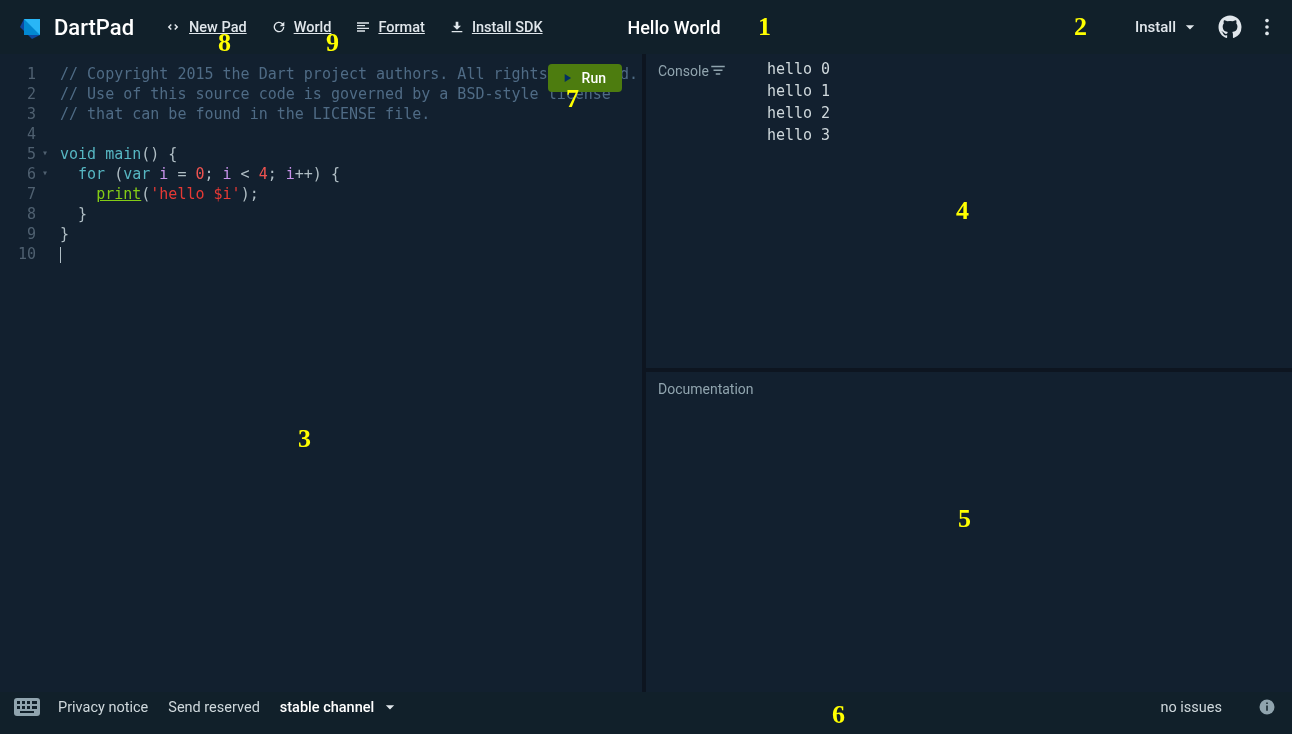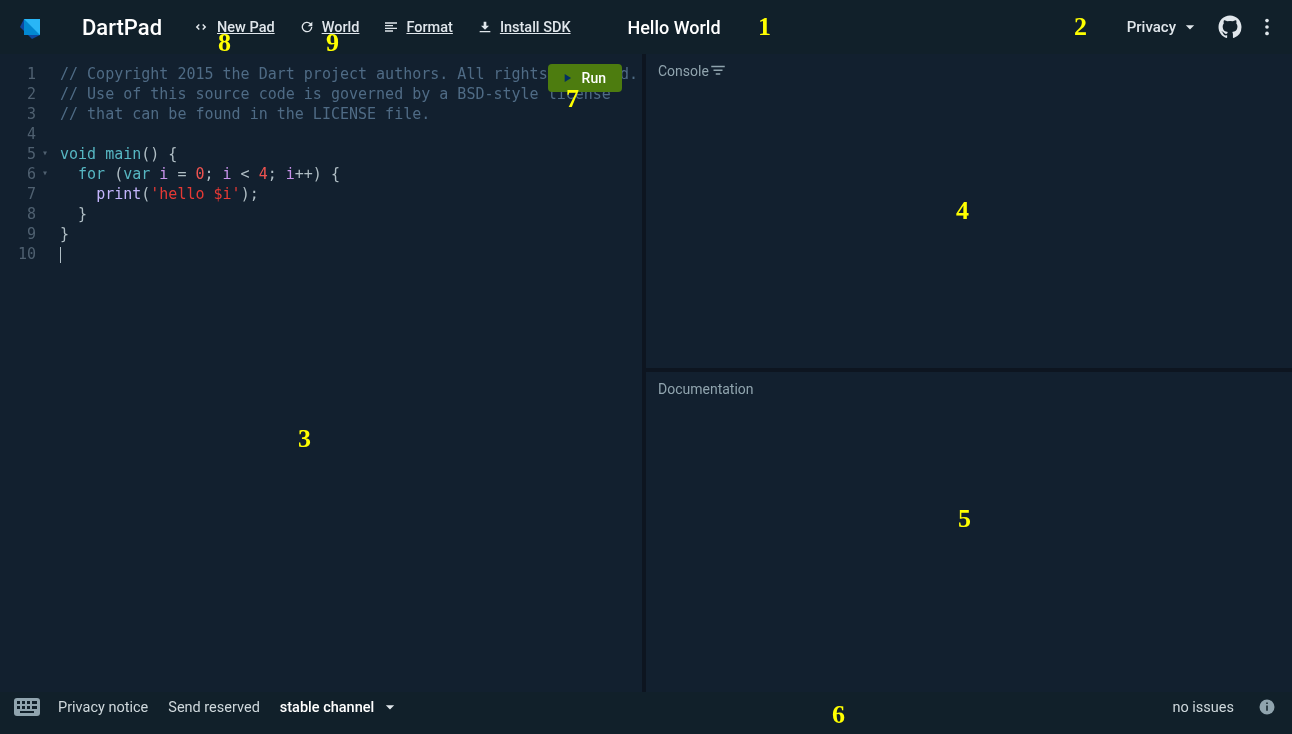--- a/index.html
+++ b/index.html
@@ -2,21 +2,21 @@
 <html><head>
 <meta charset="utf-8">
 <style>
   * { box-sizing: border-box; margin: 0; padding: 0; }
   html, body { width: 1292px; height: 734px; overflow: hidden; font-family: -apple-system, BlinkMacSystemFont, "Segoe UI", Roboto, Helvetica, Arial, sans-serif; background: #0d1520; color: #b0bec5; }
   .app { display: flex; flex-direction: column; width: 100%; height: 100%; }
 
   
   .topbar { display: flex; align-items: center; height: 54px; background: #11202a; padding: 0 14px 0 20px; position: relative; }
   .logo { width: 24px; height: 24px; margin-right: 10px; }
-  .app-name { color: #ffffff; font-size: 22px; font-weight: 500; margin-right: 30px; margin-left: 28px; }
+  .app-name { color: #ffffff; font-size: 22px; font-weight: 500; margin-right: 30px; }
   .tb-btn { display: flex; align-items: center; color: #e0e6eb; font-size: 14.5px; font-weight: 500; margin-right: 24px; cursor: pointer; text-decoration: underline; }
   .tb-btn svg { margin-right: 7px; }
   .topbar-right { display: flex; align-items: center; margin-left: auto; }
   .title-lbl { position: absolute; left: 50%; transform: translateX(-50%); color: #ffffff; font-size: 18px; font-weight: 500; margin-left: 28px; }
   .samples { display: flex; align-items: center; color: #e0e6eb; font-size: 15px; font-weight: 500; cursor: pointer; margin-right: 18px; }
   .gh { margin-right: 14px; cursor: pointer; }
   .more { cursor: pointer; }
 
   
   .workspace { flex: 1; display: flex; background: #12202f; }
@@ -29,21 +29,21 @@
   .gutter .ln { height: 20px; position: relative; }
   .gutter .fold::after { content: "▾"; position: absolute; right: -12px; top: -1px; color: #4f6070; font-size: 10px; }
   .codelines { padding-left: 18px; white-space: pre; }
   .codelines .cl { height: 20px; }
   .tok-c  { color: #4f6b85; }   
   .tok-k  { color: #56b6c2; }
   .tok-fn { color: #56b6c2; }   
   .tok-id { color: #c792ea; }   
   .tok-n  { color: #ef5350; }   
   .tok-p  { color: #b0bec5; }   
-  .tok-call{ color: #c4b5fd; }  
+  .tok-call{ color: #84cc16; text-decoration: underline; }  
   .tok-s  { color: #e53935; }   
   .cursor { display: inline-block; width: 1px; height: 16px; background: #b0bec5; vertical-align: middle; }
 
   .run-btn { position: absolute; top: 10px; right: 20px; background: #4d7c0f; color: #ffffff; font-size: 14px; font-weight: 500; padding: 6px 16px 6px 12px; border-radius: 4px; display: flex; align-items: center; cursor: pointer; }
   .run-btn svg { margin-right: 8px; }
 
   
   .panel { display: flex; }
   .panel.console { flex: 1; border-bottom: 4px solid #0d1520; min-height: 318px; max-height: 318px; }
   .panel.docs { flex: 1; }
@@ -51,21 +51,21 @@
   .panel-head .spacer { flex: 1; }
   .panel-head .icon-btn { cursor: pointer; }
   .panel-body { padding: 4px 12px 0 28px; font-family: "Menlo","Consolas",monospace; font-size: 15px; line-height: 22px; color: #cfd8dc; white-space: pre; }
 
   
   .footer { display: flex; align-items: center; height: 42px; background: #11202a; padding: 0 16px 12px 14px; font-size: 14.5px; color: #b0bec5; }
   .footer .kbd-ic { margin-right: 18px; cursor: pointer; }
   .footer .flink { margin-right: 20px; cursor: pointer; color: #cfd8dc; }
   .footer .channel { display: flex; align-items: center; color: #ffffff; font-weight: 500; cursor: pointer; }
   .footer .right { margin-left: auto; display: flex; align-items: center; }
-  .footer .issues { margin-right: 24px; color: #cfd8dc; cursor: pointer; }
+  .footer .issues { margin-right: 36px; color: #cfd8dc; cursor: pointer; }
   .footer .sdk { margin-right: 12px; color: #cfd8dc; }
   .footer .info-ic { cursor: pointer; }
 
   
   .ann { position: absolute; color: #ffff00; font-family: "Times New Roman", serif; font-size: 26px; font-weight: 700; pointer-events: none; }
 </style>
 </head>
 <body>
 
 <div class="app" style="position:relative;">
@@ -100,21 +100,21 @@
       <svg width="16" height="16" viewBox="0 0 24 24">
           <path fill="#e0e6eb" d="M12 16l-6-6h4V4h4v6h4l-6 6zm-8 2h16v2H4v-2z"></path>
         </svg>
       <span>Install SDK</span>
     </div>
 
     <div class="title-lbl">Hello World</div>
 
     <div class="topbar-right">
       <div class="samples">
-        <span>Privacy</span>
+        <span>Install</span>
         <svg width="20" height="20" viewBox="0 0 24 24" style="margin-left:4px">
             <path fill="#e0e6eb" d="M7 10l5 5 5-5H7z"></path>
           </svg>
       </div>
       <svg class="gh" width="24" height="24" viewBox="0 0 24 24">
           <path fill="#e0e6eb" d="M12 .5C5.65.5.5 5.65.5 12c0 5.08 3.29 9.39 7.86 10.91.58.1.79-.25.79-.56v-2c-3.2.7-3.88-1.54-3.88-1.54-.52-1.33-1.28-1.69-1.28-1.69-1.05-.72.08-.7.08-.7 1.16.08 1.77 1.19 1.77 1.19 1.03 1.77 2.71 1.26 3.37.96.1-.75.4-1.26.73-1.55-2.56-.29-5.25-1.28-5.25-5.7 0-1.26.45-2.29 1.19-3.1-.12-.29-.52-1.47.11-3.06 0 0 .97-.31 3.18 1.18a11 11 0 0 1 5.79 0c2.2-1.49 3.17-1.18 3.17-1.18.63 1.59.23 2.77.11 3.06.74.81 1.19 1.84 1.19 3.1 0 4.43-2.7 5.4-5.27 5.69.41.36.78 1.06.78 2.14v3.17c0 .31.21.67.8.56A11.5 11.5 0 0 0 23.5 12C23.5 5.65 18.35.5 12 .5z"></path>
         </svg>
       <svg class="more" width="22" height="22" viewBox="0 0 24 24">
           <circle cx="12" cy="5" r="2" fill="#e0e6eb"></circle>
           <circle cx="12" cy="12" r="2" fill="#e0e6eb"></circle>
@@ -150,20 +150,24 @@
 
     <div class="right-col">
       <div class="panel console">
         <div class="panel-head">
           <span>Console</span>
           <span class="spacer"></span>
           <svg class="icon-btn" width="18" height="18" viewBox="0 0 24 24">
               <path fill="#90a4ae" d="M3 5h18v2H3V5zm3 5h12v2H6v-2zm3 5h6v2H9v-2z"></path>
             </svg>
         </div>
+        <div class="panel-body">hello 0
+hello 1
+hello 2
+hello 3</div>
       </div>
       <div class="panel docs">
         <div class="panel-head">
           <span>Documentation</span>
         </div>
       </div>
     </div>
   </div>
 
   <div class="footer">

